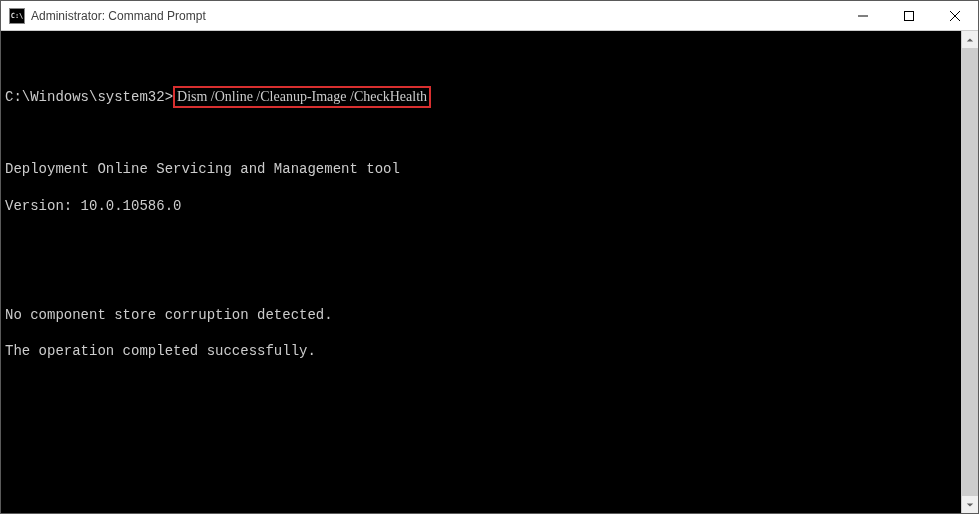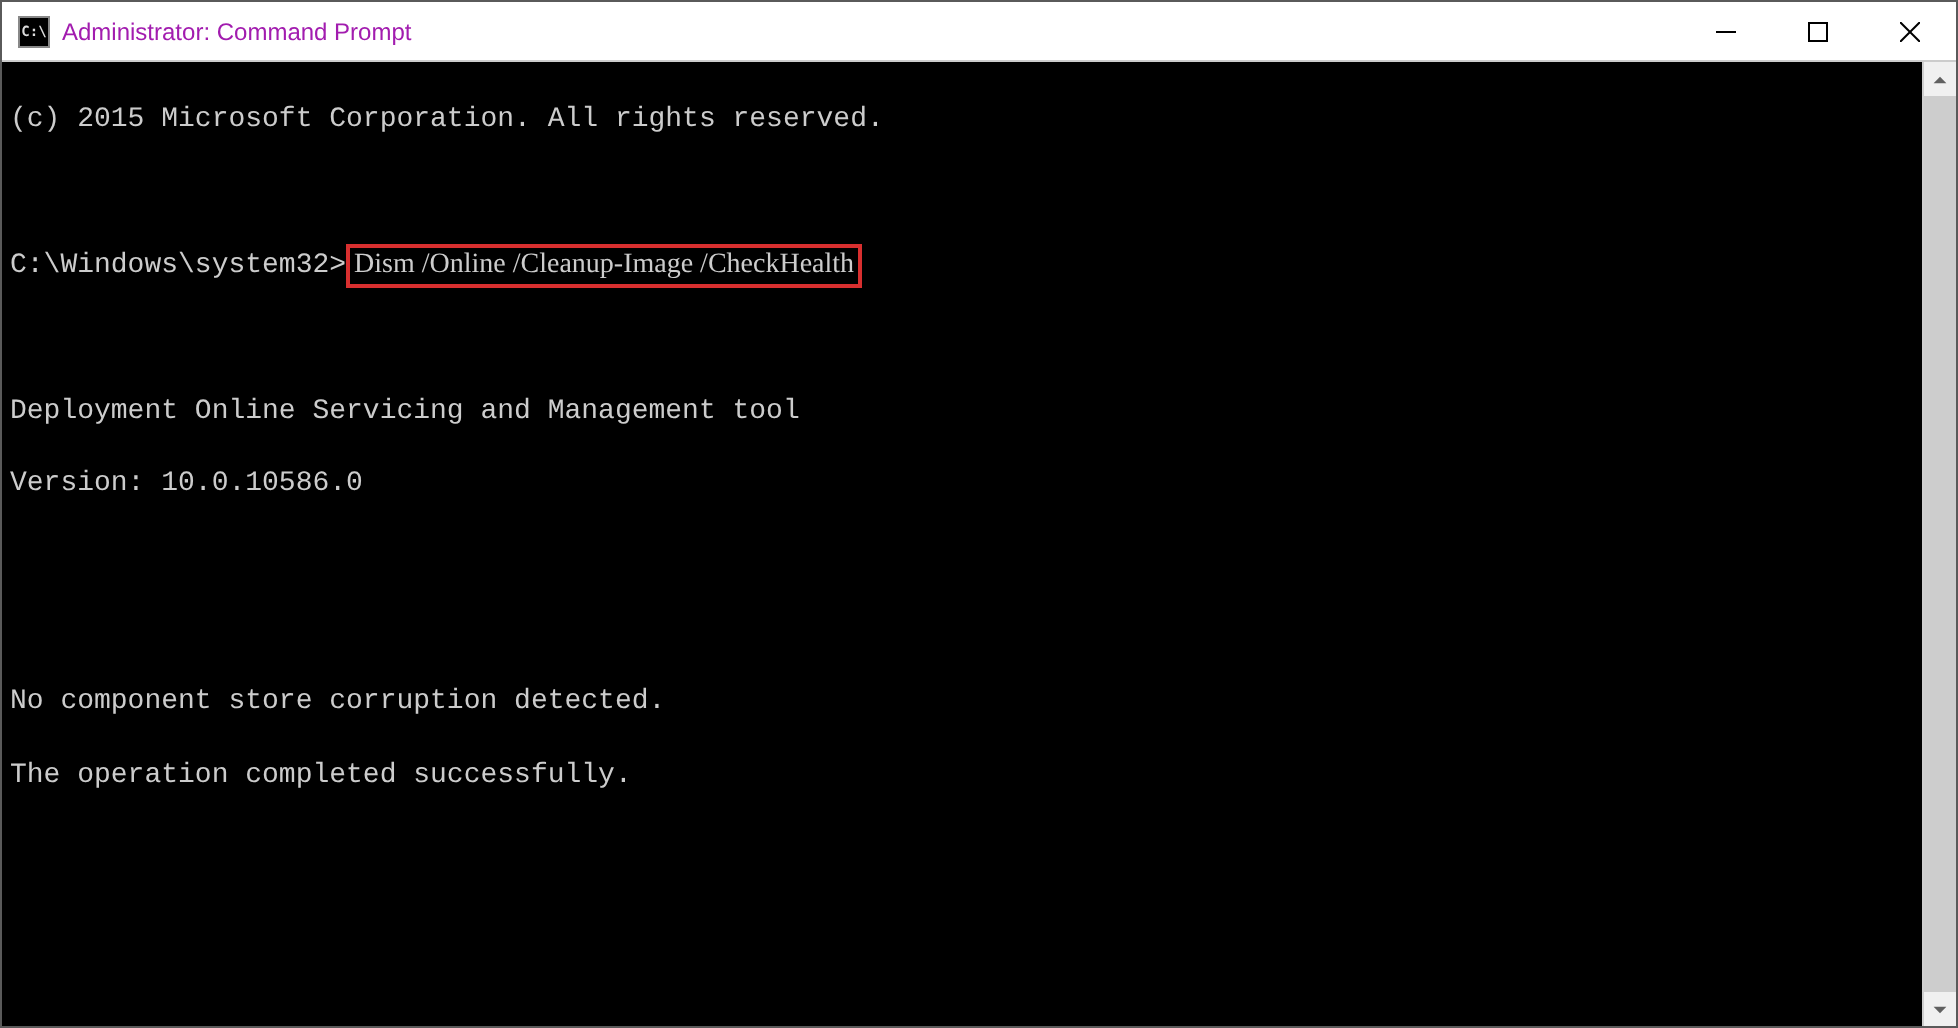--- a/index.html
+++ b/index.html
@@ -35,21 +35,21 @@
       display: flex;
       align-items: center;
       justify-content: center;
       font-size: 7px;
       color: #ddd;
       font-family: monospace;
       font-weight: bold;
     }
     .title-text {
       font-size: 12px;
-      color: #a21caf;
+      color: #404040;
       flex: 1;
     }
     .window-controls {
       display: flex;
       height: 100%;
     }
     .win-btn {
       width: 46px;
       height: 100%;
       display: flex;
@@ -136,21 +136,20 @@
       <div class="win-btn close">
         <svg viewBox="0 0 10 10">
             <line x1="0" y1="0" x2="10" y2="10" stroke="currentColor" stroke-width="1"></line>
             <line x1="10" y1="0" x2="0" y2="10" stroke="currentColor" stroke-width="1"></line>
           </svg>
       </div>
     </div>
   </div>
   <div class="client">
     <div class="terminal">
-<div class="line">(c) 2015 Microsoft Corporation. All rights reserved.</div>
 <div class="line"> </div>
 <div class="line"><span>C:\Windows\system32&gt;</span><span class="highlight-box">Dism /Online /Cleanup-Image /CheckHealth</span></div>
 <div class="line"> </div>
 <div class="line">Deployment Online Servicing and Management tool</div>
 <div class="line">Version: 10.0.10586.0</div>
 <div class="line"> </div>
 <div class="line"> </div>
 <div class="line">No component store corruption detected.</div>
 <div class="line">The operation completed successfully.</div>
 <div class="line"> </div>

